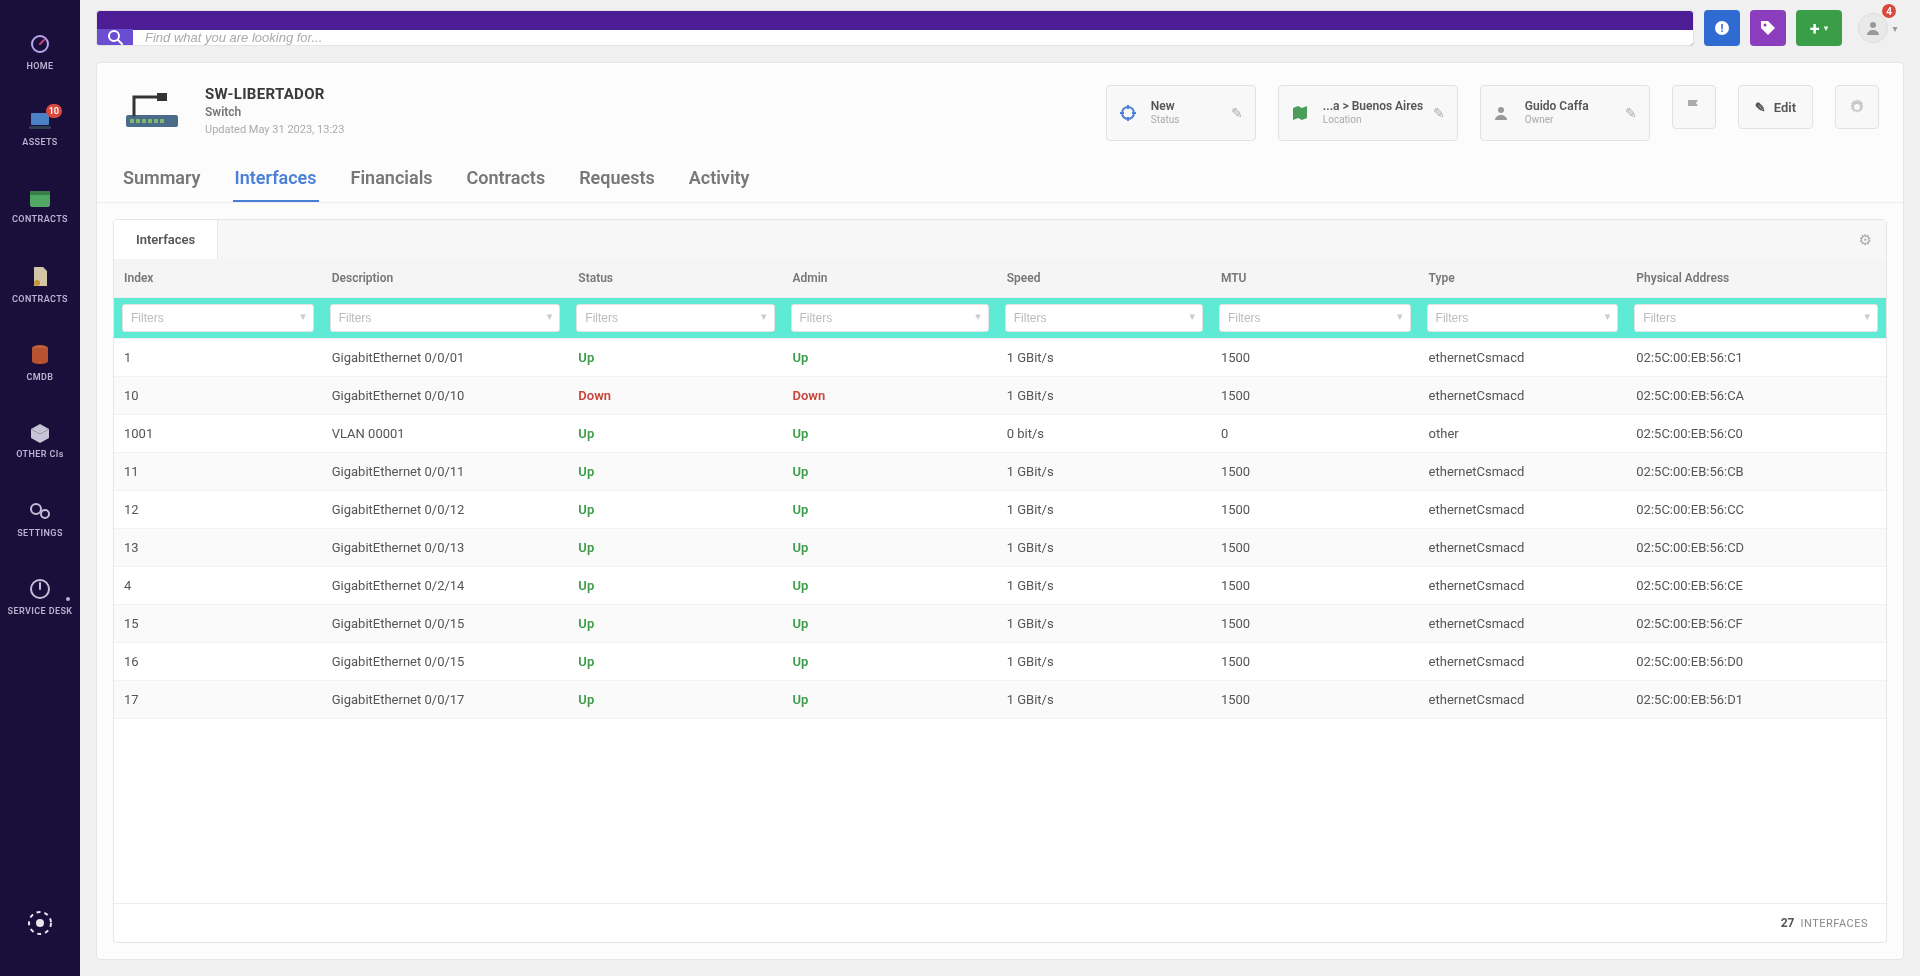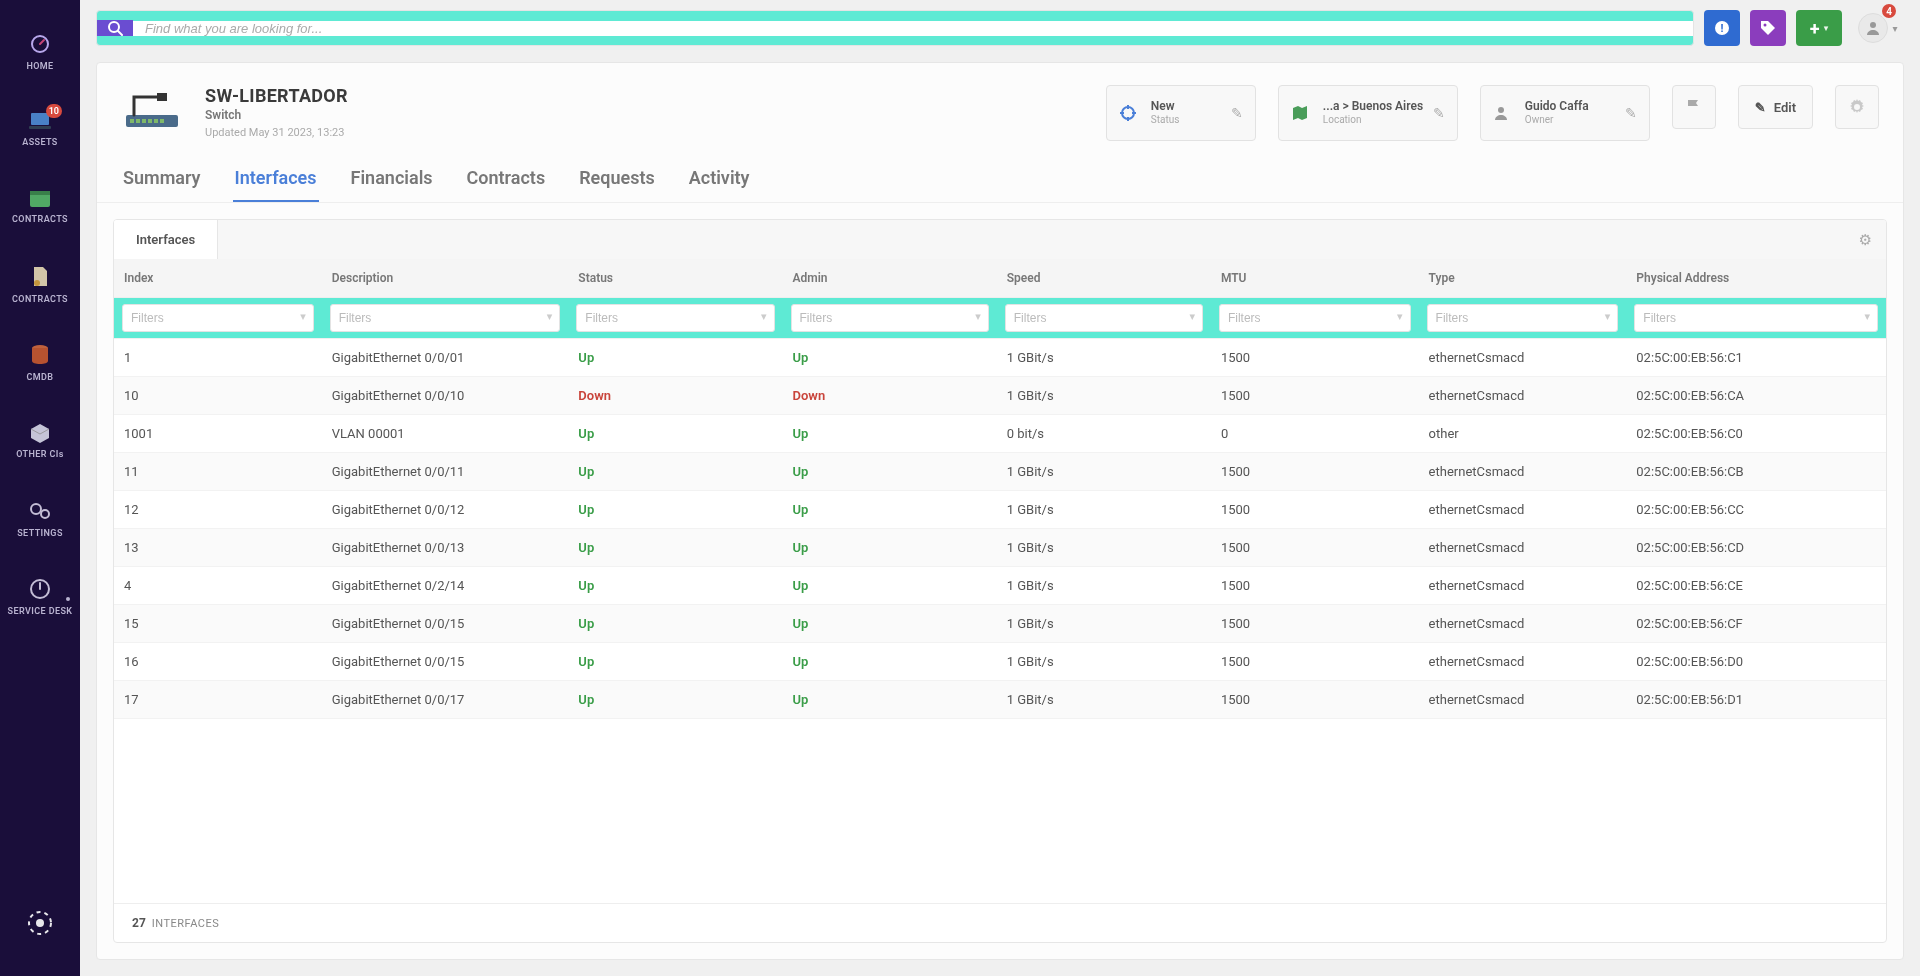--- a/index.html
+++ b/index.html
@@ -60,25 +60,25 @@
   height: 56px;
   background: #f0f0f0;
   display: flex;
   align-items: center;
   padding: 0 16px;
   gap: 10px;
 }
 .searchwrap {
   flex: 1;
   display: flex;
-  align-items: center;
+  align-items: flex-end;
   height: 36px;
   border-radius: 4px;
   overflow: hidden;
-  background: #5eead4;
+  background: #4c1d95;
   border: 1px solid #e4e4e4;
 }
 .search-btn {
   width: 36px;
   background: #6a4dd1;
   display: flex; align-items: center; justify-content: center;
   color: #fff;
 }
 .search-input {
   flex: 1;
@@ -141,21 +141,21 @@
 .header-block {
   padding: 22px 24px 0 24px;
   display: flex;
   align-items: flex-start;
   gap: 22px;
 }
 .asset-icon {
   width: 62px; height: 48px;
   display:flex; align-items:center; justify-content:center;
 }
-.title-block h1 { font-size: 18px; font-weight: 700; color: #3a3a3a; letter-spacing: .3px;}
+.title-block h1 { font-size: 15px; font-weight: 700; color: #3a3a3a; letter-spacing: .3px;}
 .title-block .subtitle { font-size: 12px; color: #777; font-weight: 600; margin-top: 2px;}
 .title-block .updated { font-size: 11px; color: #aaa; margin-top: 4px;}
 .spacer { flex:1; }
 .info-card {
   height: 56px;
   border:1px solid #e2e2e2;
   border-radius:4px;
   background:#f8f8f8;
   display:flex; align-items:center;
   padding: 11px 12px;
@@ -257,21 +257,21 @@
 tbody tr.data-row:nth-child(odd) td { background:#fff;}
 tbody tr.data-row:nth-child(even) td { background:#fafafa;}
 .st-up { color:#3a9d48; font-weight:600; }
 .st-down { color:#c9443b; font-weight:600; }
 
 .panel-foot {
   padding: 12px 18px;
   font-size: 12px;
   color:#888;
   border-top:1px solid #eee;
-  display:flex; align-items:center; gap:6px;
+  display:flex; align-items:center; gap:6px;justify-content:flex-end;
 }
 .panel-foot .cnt { font-weight:700; color:#555;}
 .panel-foot .lbl { letter-spacing: .5px; text-transform: uppercase; font-size: 11px;}
 
 
 .col-index{width:160px;} .col-desc{width:190px;} .col-status{width:165px;}
 .col-admin{width:165px;} .col-speed{width:165px;} .col-mtu{width:160px;}
 .col-type{width:160px;} .col-phys{width:200px;}
 
 svg { display:block;}

